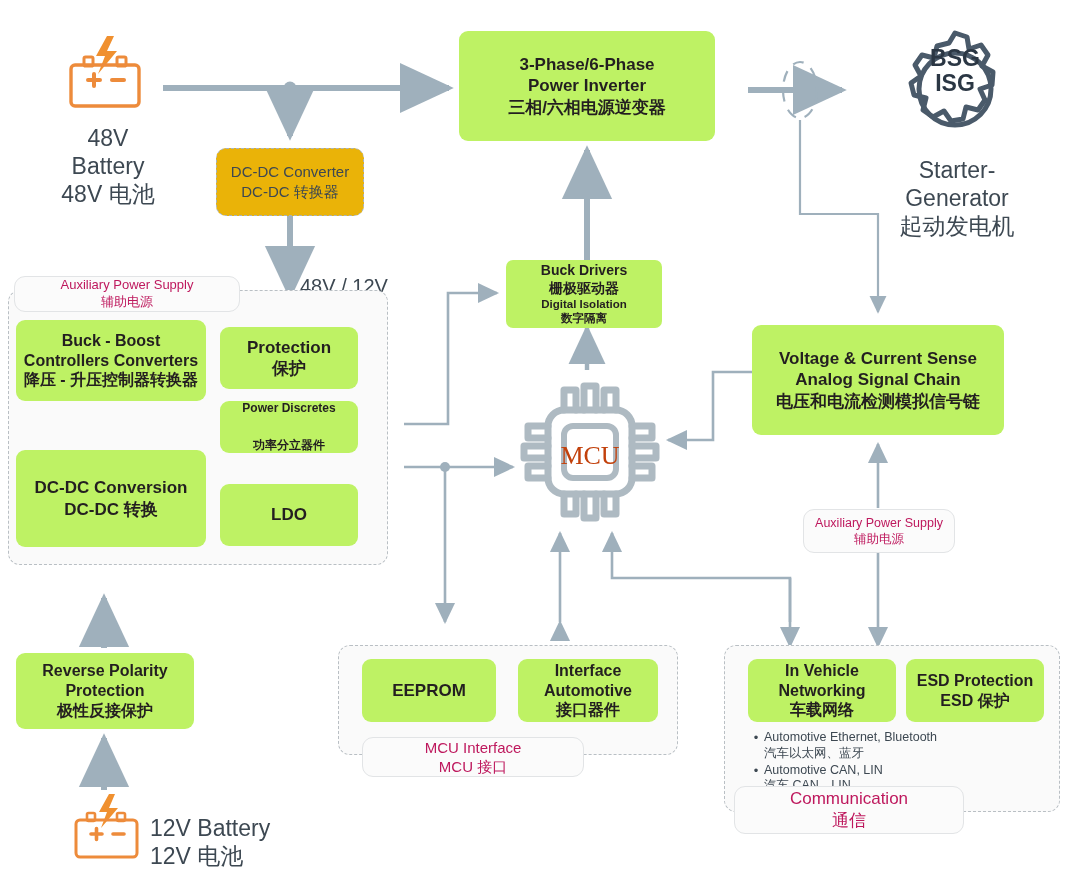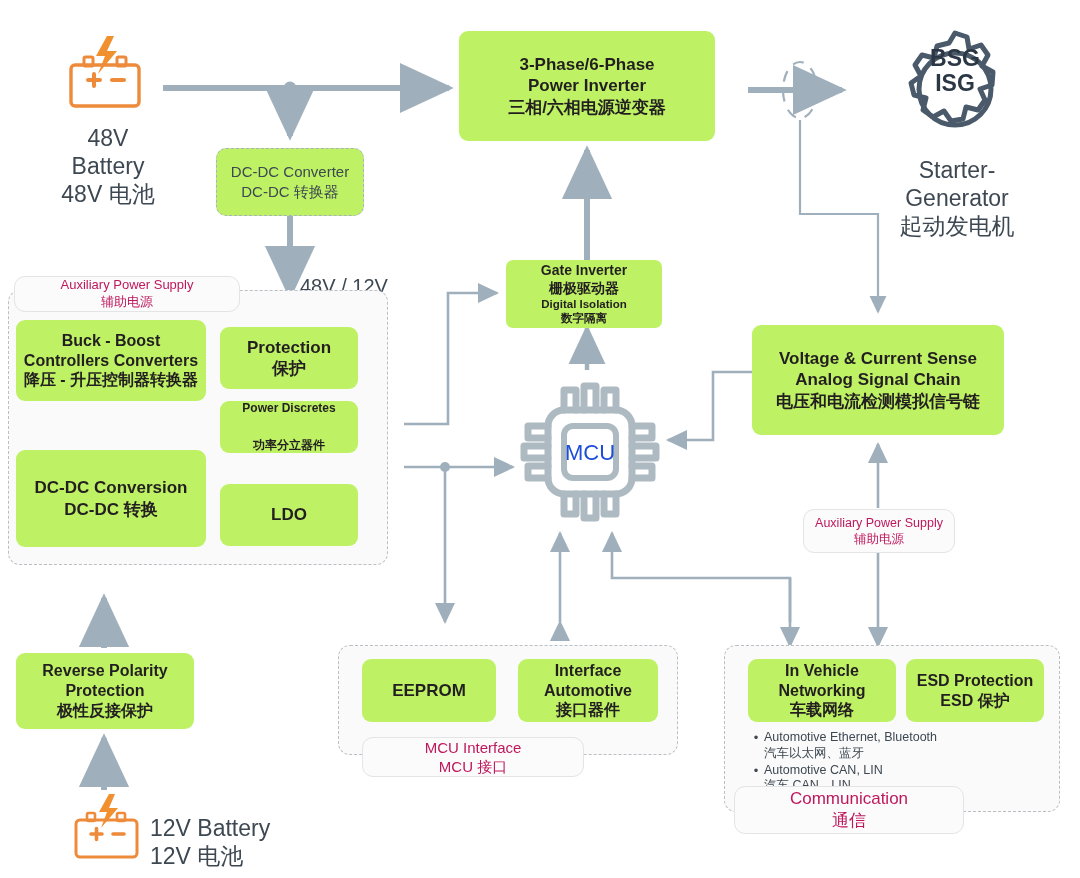--- a/index.html
+++ b/index.html
@@ -42,21 +42,21 @@
     border:1.3px solid #e2e4e6;
     border-radius:11px;
     display:flex;flex-direction:column;align-items:center;justify-content:center;
     text-align:center;line-height:1.3;
     color:#be185d;
   }
   .dashbox{
     position:absolute;box-sizing:border-box;
     border:1.8px dashed #a8b3bc;
     border-radius:10px;
-    background:#bef264;
+    background:#eab308;
     display:flex;flex-direction:column;align-items:center;justify-content:center;
     text-align:center;line-height:1.35;
     color:#3d4852;
   }
   .plainlabel{
     position:absolute;text-align:center;color:#3d4852;line-height:1.22;
   }
   .plainlabel .ln{display:block;white-space:nowrap;}
 
   .bullets{position:absolute;color:#3d4852;line-height:1.26;}
@@ -195,21 +195,21 @@
   </div>
   <div class="node orange" style="left:16px;top:450px;width:190px;height:97px;font-size:17px;">
     <span class="ln">DC-DC Conversion</span>
     <span class="ln">DC-DC 转换</span>
   </div>
   <div class="node orange" style="left:220px;top:484px;width:138px;height:62px;font-size:17px;">
     <span class="ln">LDO</span>
   </div>
 
   <div class="node orange" style="left:506px;top:260px;width:156px;height:68px;font-size:13px;font-weight:bold;border-radius:7px;">
-    <span class="ln" style="font-size:14px;">Gate Inverter</span>
+    <span class="ln" style="font-size:14px;">Buck Drivers</span>
     <span class="ln" style="font-size:14px;">栅极驱动器</span>
     <span class="ln" style="font-size:11.5px;">Digital Isolation</span>
     <span class="ln" style="font-size:11.5px;">数字隔离</span>
   </div>
 
   <div class="icon" style="left:512px;top:374px;width:156px;height:156px;">
     <svg width="156" height="156" viewBox="0 0 156 156">
       <g fill="none" stroke="#AEBAC2" stroke-width="7" stroke-linejoin="round" stroke-linecap="round">
 
         <rect x="36" y="36" width="84" height="84" rx="16"></rect>
@@ -227,21 +227,21 @@
         <path d="M36,52 L16,52 L16,64 L36,64"></path>
         <path d="M36,72 L12,72 L12,84 L36,84"></path>
         <path d="M36,92 L16,92 L16,104 L36,104"></path>
 
         <path d="M120,52 L140,52 L140,64 L120,64"></path>
         <path d="M120,72 L144,72 L144,84 L120,84"></path>
         <path d="M120,92 L140,92 L140,104 L120,104"></path>
       </g>
     </svg>
   </div>
-  <div class="plainlabel" style="left:512px;top:440px;width:156px;font-size:22px;color:#1d4ed8;">
+  <div class="plainlabel" style="left:512px;top:440px;width:156px;font-size:26px;color:#c2410c;font-family:Liberation Serif, serif;">
     <span class="ln">MCU</span>
   </div>
 
   <div class="node orange" style="left:752px;top:325px;width:252px;height:110px;font-size:17px;font-weight:bold;">
     <span class="ln">Voltage &amp; Current Sense</span>
     <span class="ln">Analog Signal Chain</span>
     <span class="ln">电压和电流检测模拟信号链</span>
   </div>
 
   <div class="pill" style="left:803px;top:509px;width:152px;height:44px;font-size:12.5px;">

